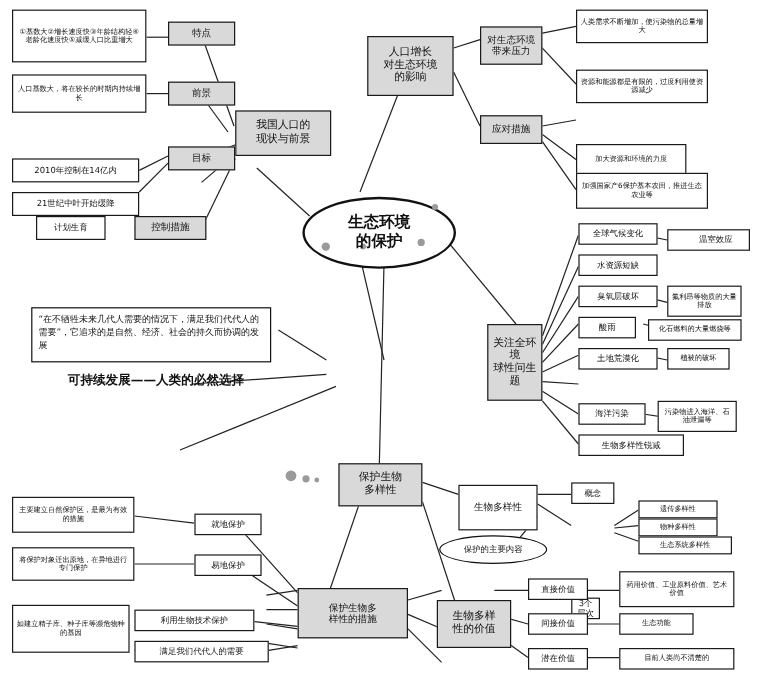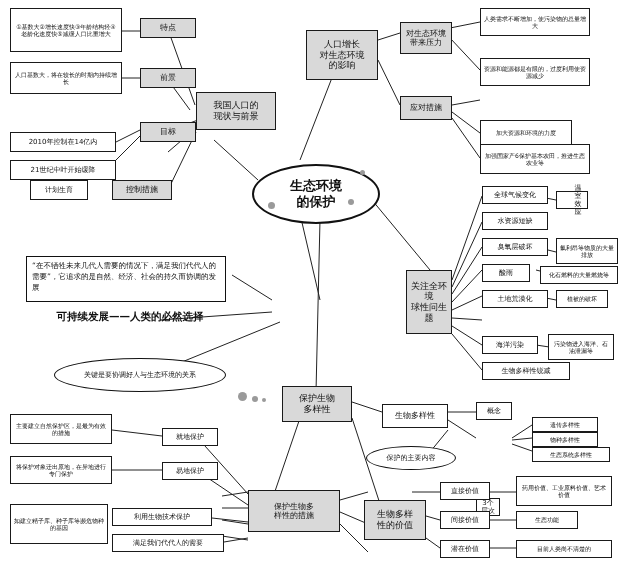--- a/index.html
+++ b/index.html
@@ -146,21 +146,21 @@
   <div class="node n6" style="left:480px;top:58px;width:110px;height:28px;">资源和能源都是有限的，过度利用使资源减少</div>
 
   <div class="node n8 shade" style="left:400px;top:96px;width:52px;height:24px;">应对措施</div>
   <div class="node n6" style="left:480px;top:120px;width:92px;height:26px;">加大资源和环境的力度</div>
   <div class="node n6" style="left:480px;top:144px;width:110px;height:30px;">加强国家产6保护基本农田，推进生态农业等</div>
 
   <div class="node n9 shade" style="left:406px;top:270px;width:46px;height:64px;white-space:pre-line;">关注全环境
 球性问生题</div>
 
   <div class="node n7" style="left:482px;top:186px;width:66px;height:18px;">全球气候变化</div>
-  <div class="node n7" style="left:556px;top:191px;width:32px;height:18px;padding-left:15px;">温室效应</div>
+  <div class="node n7" style="left:556px;top:191px;width:69px;height:18px;padding-left:15px;">温室效应</div>
 
   <div class="node n7" style="left:482px;top:212px;width:66px;height:18px;">水资源短缺</div>
 
   <div class="node n7" style="left:482px;top:238px;width:66px;height:18px;">臭氧层破坏</div>
   <div class="node n6" style="left:556px;top:238px;width:62px;height:26px;">氟利昂等物质的大量排放</div>
 
   <div class="node n7" style="left:482px;top:264px;width:48px;height:18px;">酸雨</div>
   <div class="node n6" style="left:540px;top:266px;width:78px;height:18px;">化石燃料的大量燃烧等</div>
 
   <div class="node n7" style="left:482px;top:290px;width:66px;height:18px;">土地荒漠化</div>
@@ -168,29 +168,28 @@
 
   <div class="node n7" style="left:482px;top:336px;width:56px;height:18px;">海洋污染</div>
   <div class="node n6" style="left:548px;top:334px;width:66px;height:26px;">污染物进入海洋、石油泄漏等</div>
 
   <div class="node n7" style="left:482px;top:362px;width:88px;height:18px;">生物多样性锐减</div>
 
 
   <div class="quote" style="left:26px;top:256px;width:200px;height:46px;">“在不牺牲未来几代人需要的情况下，满足我们代代人的需要”，它追求的是自然、经济、社会的持久而协调的发展</div>
   <div class="plain" style="left:30px;top:310px;width:200px;height:18px;font-size:10.5px;text-align:center;">可持续发展——人类的必然选择</div>
 
-  <div class="bigell n7" style="left:54px;top:358px;width:170px;height:32px;">关键是要协调好人与生态环境的关系</div>
   <div class="dot" style="left:238px;top:392px;width:9px;height:9px;"></div>
   <div class="dot" style="left:252px;top:396px;width:6px;height:6px;"></div>
   <div class="dot" style="left:262px;top:398px;width:4px;height:4px;"></div>
 
   <div class="node n9 shade" style="left:282px;top:386px;width:70px;height:36px;white-space:pre-line;">保护生物
 多样性</div>
 
-  <div class="node n8" style="left:382px;top:404px;width:66px;height:24px;">生物多样性</div>
+  <div class="node n8" style="left:382px;top:404px;width:66px;height:38px;">生物多样性</div>
   <div class="node n7" style="left:476px;top:402px;width:36px;height:18px;">概念</div>
   <div class="node n7" style="left:476px;top:450px;width:24px;height:18px;margin-top:48px;">3个层次</div>
   <div class="node n6" style="left:532px;top:417px;width:66px;height:15px;">遗传多样性</div>
   <div class="node n6" style="left:532px;top:432px;width:66px;height:15px;">物种多样性</div>
   <div class="node n6" style="left:532px;top:447px;width:78px;height:15px;">生态系统多样性</div>
   <div class="bigell n7" style="left:366px;top:446px;width:88px;height:22px;">保护的主要内容</div>
 
   <div class="node n8 shade" style="left:248px;top:490px;width:92px;height:42px;white-space:pre-line;">保护生物多
 样性的措施</div>
 

